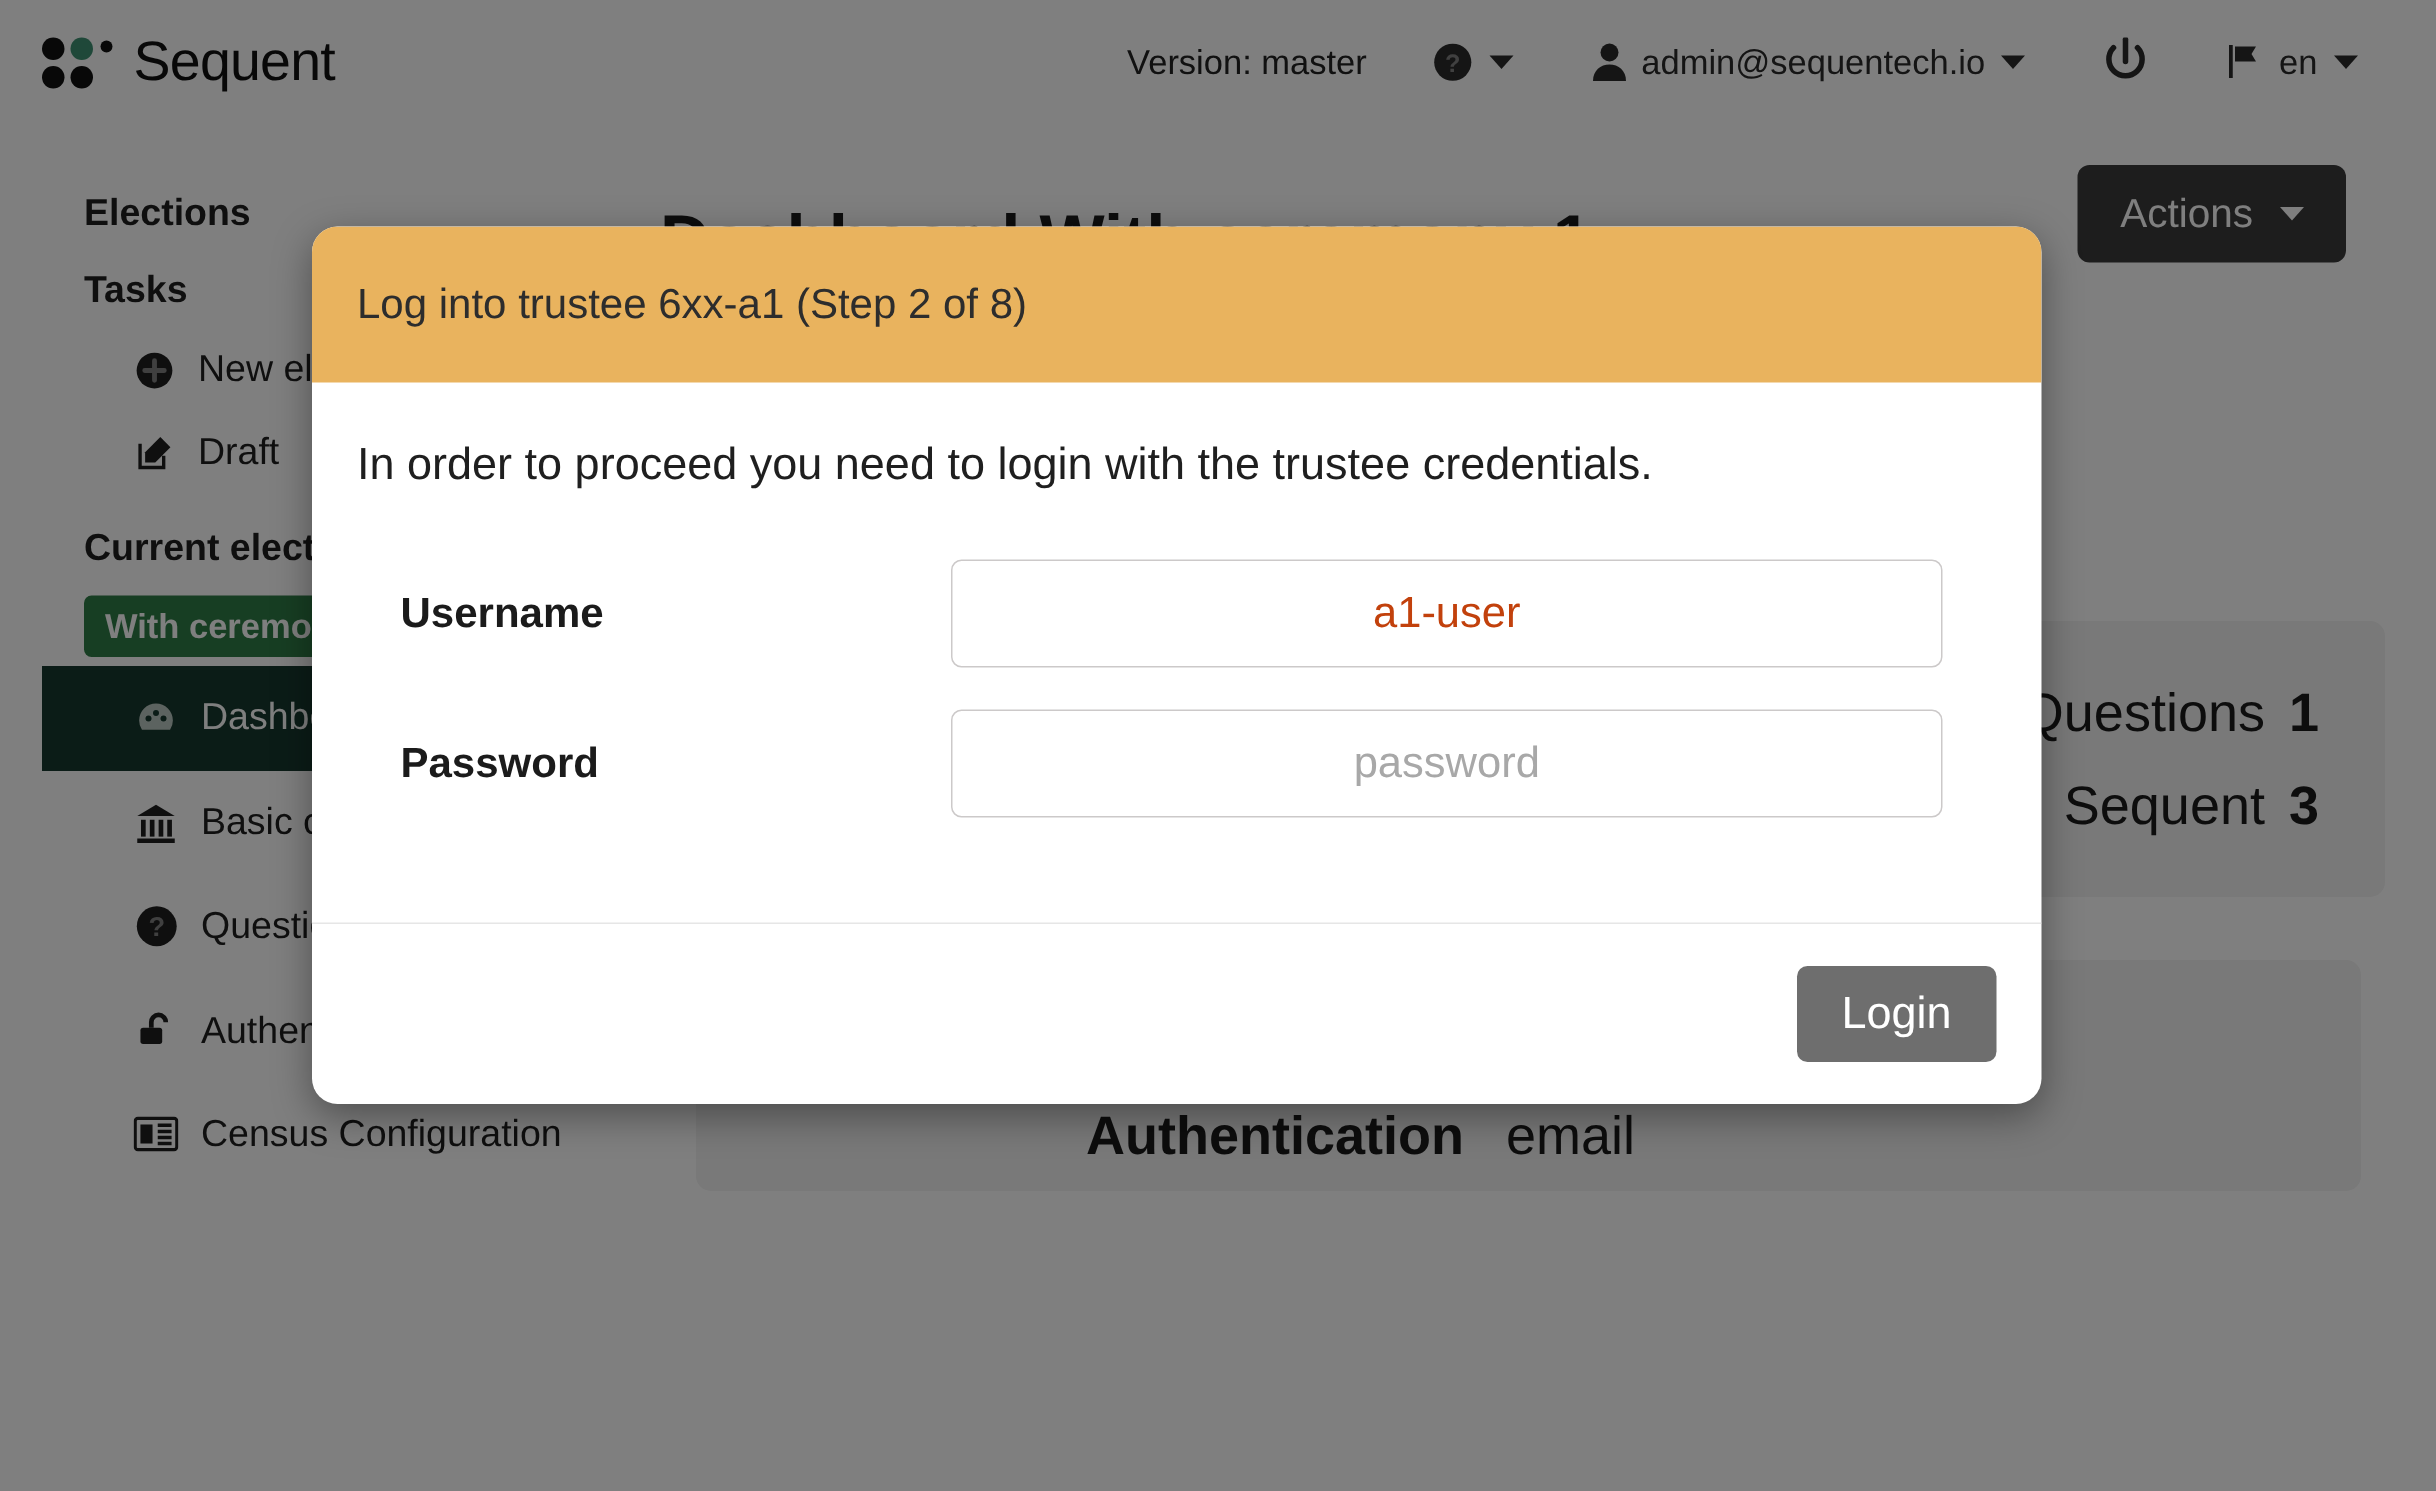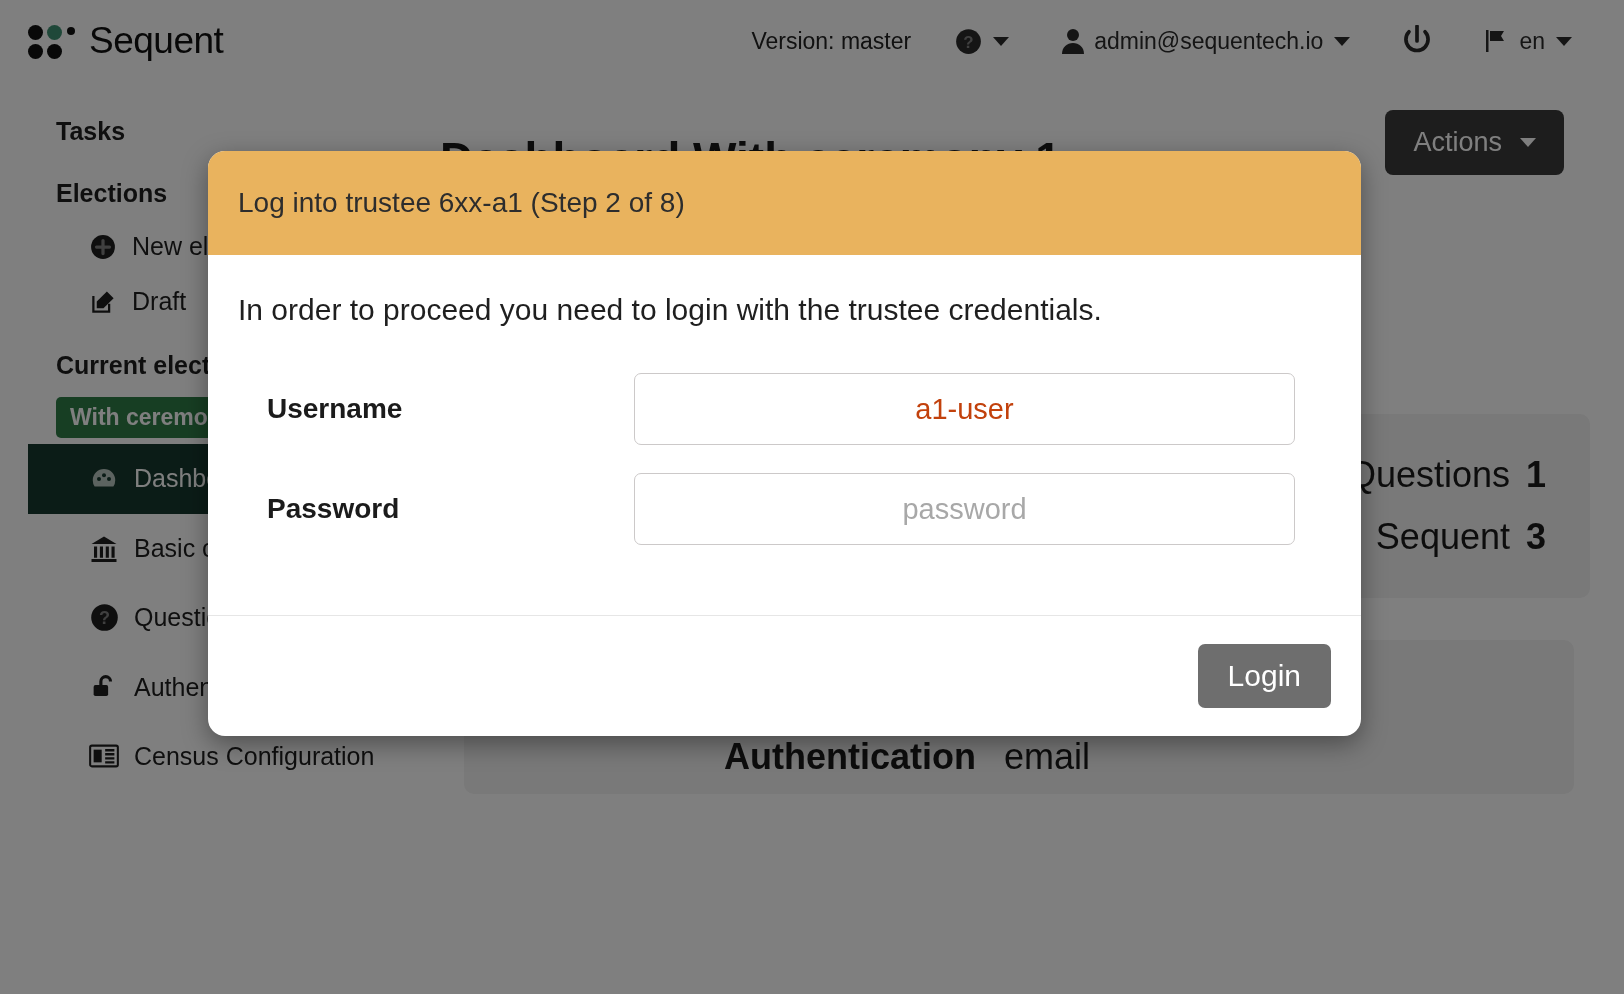--- a/index.html
+++ b/index.html
@@ -391,22 +391,22 @@
                 <path d="M6 3h14l-3 5 3 5H6z" fill="#2b2b2b"></path>
               </svg>
           </span>
           <span>en</span>
           <span class="caret"></span>
         </div>
       </div>
     </div>
 
     <div class="sidebar">
+      <div class="side-heading tight">Elections</div>
       <div class="side-heading">Tasks</div>
-      <div class="side-heading tight">Elections</div>
 
       <div class="side-link">
         <span class="glyph">
           <svg width="26" height="26" viewBox="0 0 24 24">
               <circle cx="12" cy="12" r="11" fill="#1f1f1f"></circle>
               <path d="M12 6v12M6 12h12" stroke="#808080" stroke-width="3" stroke-linecap="round"></path>
             </svg>
         </span>
         <span>New election</span>
       </div>

